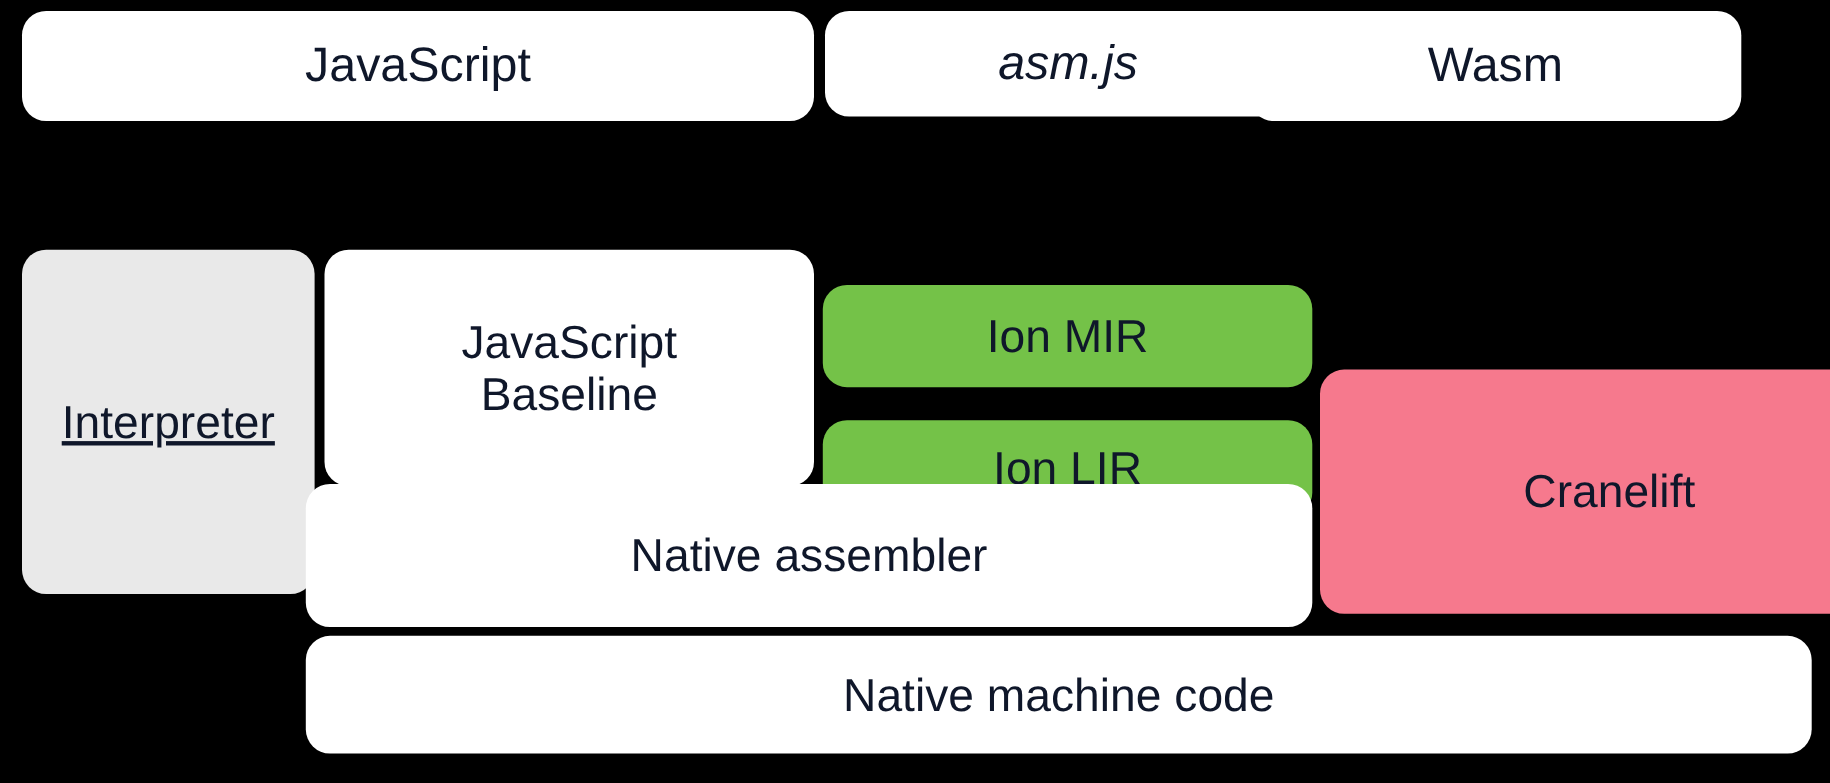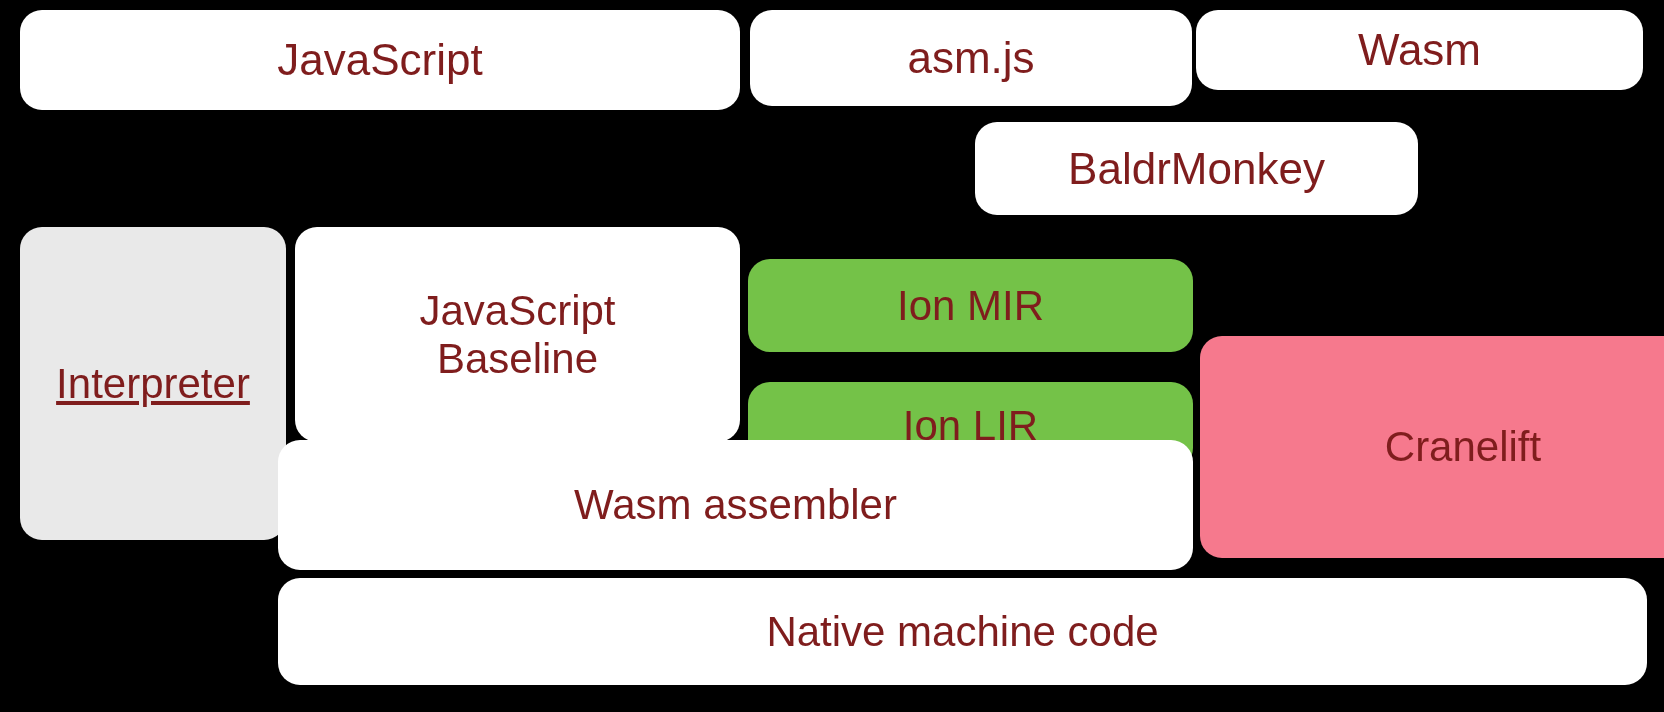--- a/index.html
+++ b/index.html
@@ -1,50 +1,47 @@
 <!DOCTYPE html>
 <html><head>
 <meta charset="utf-8">
 <style>
   html,body{margin:0;padding:0;background:#000;}
   body{width:1664px;height:712px;overflow:hidden;font-family:"Liberation Sans",sans-serif;}
   #stage{position:relative;width:1664px;height:712px;background:#000;}
   .box{position:absolute;display:flex;align-items:center;justify-content:center;
-       border-radius:22px;color:#7f1d1d;text-align:center;line-height:1.12;
+       border-radius:22px;color:#0f172a;text-align:center;line-height:1.12;
        font-family:"Liberation Sans",sans-serif;font-weight:400;
        -webkit-font-smoothing:antialiased;}
   .white{background:#ffffff;}
   .gray{background:#e9e9e9;}
   .green{background:#74c248;margin-top:32px;}
   .pink{background:#f6798d;}
   .t44{font-size:44px;}
   .t42{font-size:42px;}
   .lbl{display:block;white-space:pre-line;}
 </style>
 </head>
 <body>
 
 <div id="stage">
 
   <div class="box white t44" style="left:20px;top:10px;width:720px;height:100px;">
     <span class="lbl">JavaScript</span>
   </div>
 
-  <div class="box white t44" style="left:750px;top:10px;width:442px;height:96px;">
+  <div class="box white t44" style="left:750px;top:10px;width:442px;height:96px;font-style:italic;">
     <span class="lbl">asm.js</span>
   </div>
 
-  <div class="box white t44" style="left:1196px;top:10px;width:447px;height:80px;">
+  <div class="box white t44" style="left:1136px;top:10px;width:447px;height:100px;">
     <span class="lbl">Wasm</span>
   </div>
 
 
-  <div class="box white t44" style="left:975px;top:122px;width:443px;height:93px;">
-    <span class="lbl">BaldrMonkey</span>
-  </div>
 
   <div class="box gray t42" style="left:20px;top:227px;width:266px;height:313px;text-decoration:underline;">
     <span class="lbl">Interpreter</span>
   </div>
 
   <div class="box white t42" style="left:295px;top:227px;width:445px;height:215px;">
     <span class="lbl">JavaScript
 Baseline</span>
   </div>
 
@@ -54,20 +51,20 @@
 
   <div class="box green t42" style="left:748px;top:350px;width:445px;height:88px;">
     <span class="lbl">Ion LIR</span>
   </div>
 
   <div class="box pink t42" style="left:1200px;top:336px;width:526px;height:222px;">
     <span class="lbl">Cranelift</span>
   </div>
 
   <div class="box white t42" style="left:278px;top:440px;width:915px;height:130px;">
-    <span class="lbl">Wasm assembler</span>
+    <span class="lbl">Native assembler</span>
   </div>
 
   <div class="box white t42" style="left:278px;top:578px;width:1369px;height:107px;">
     <span class="lbl">Native machine code</span>
   </div>
 
 </div>
 
 </body></html>

